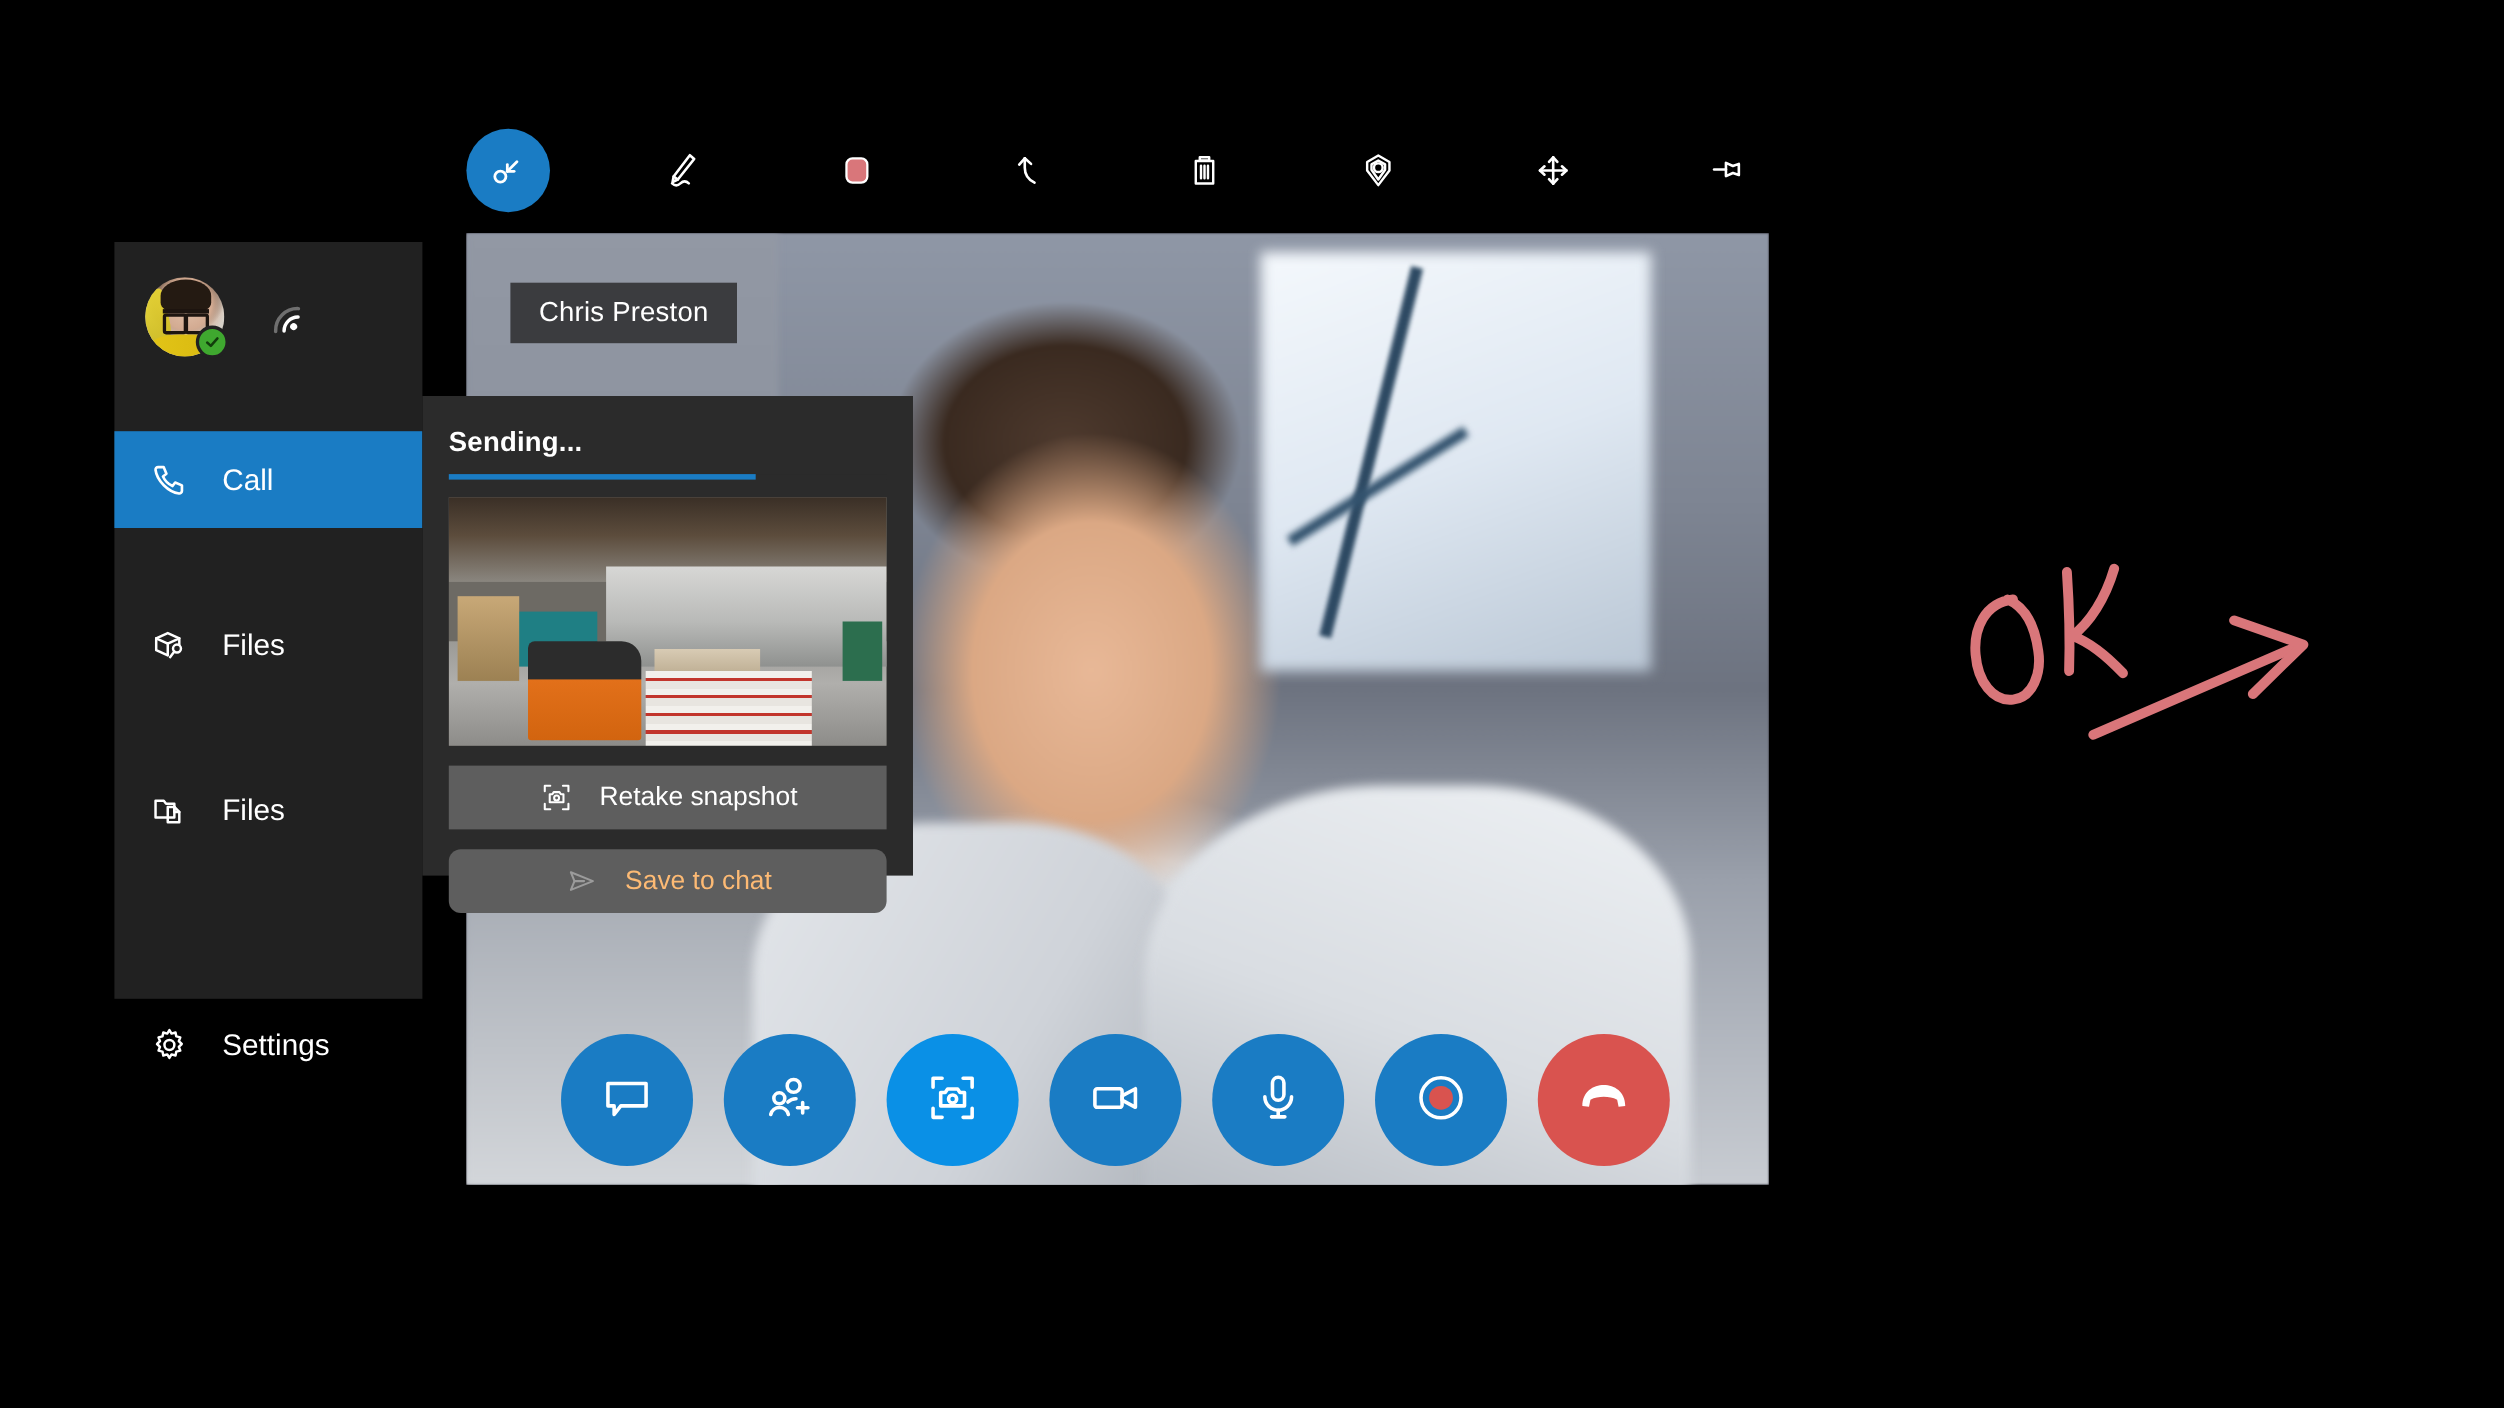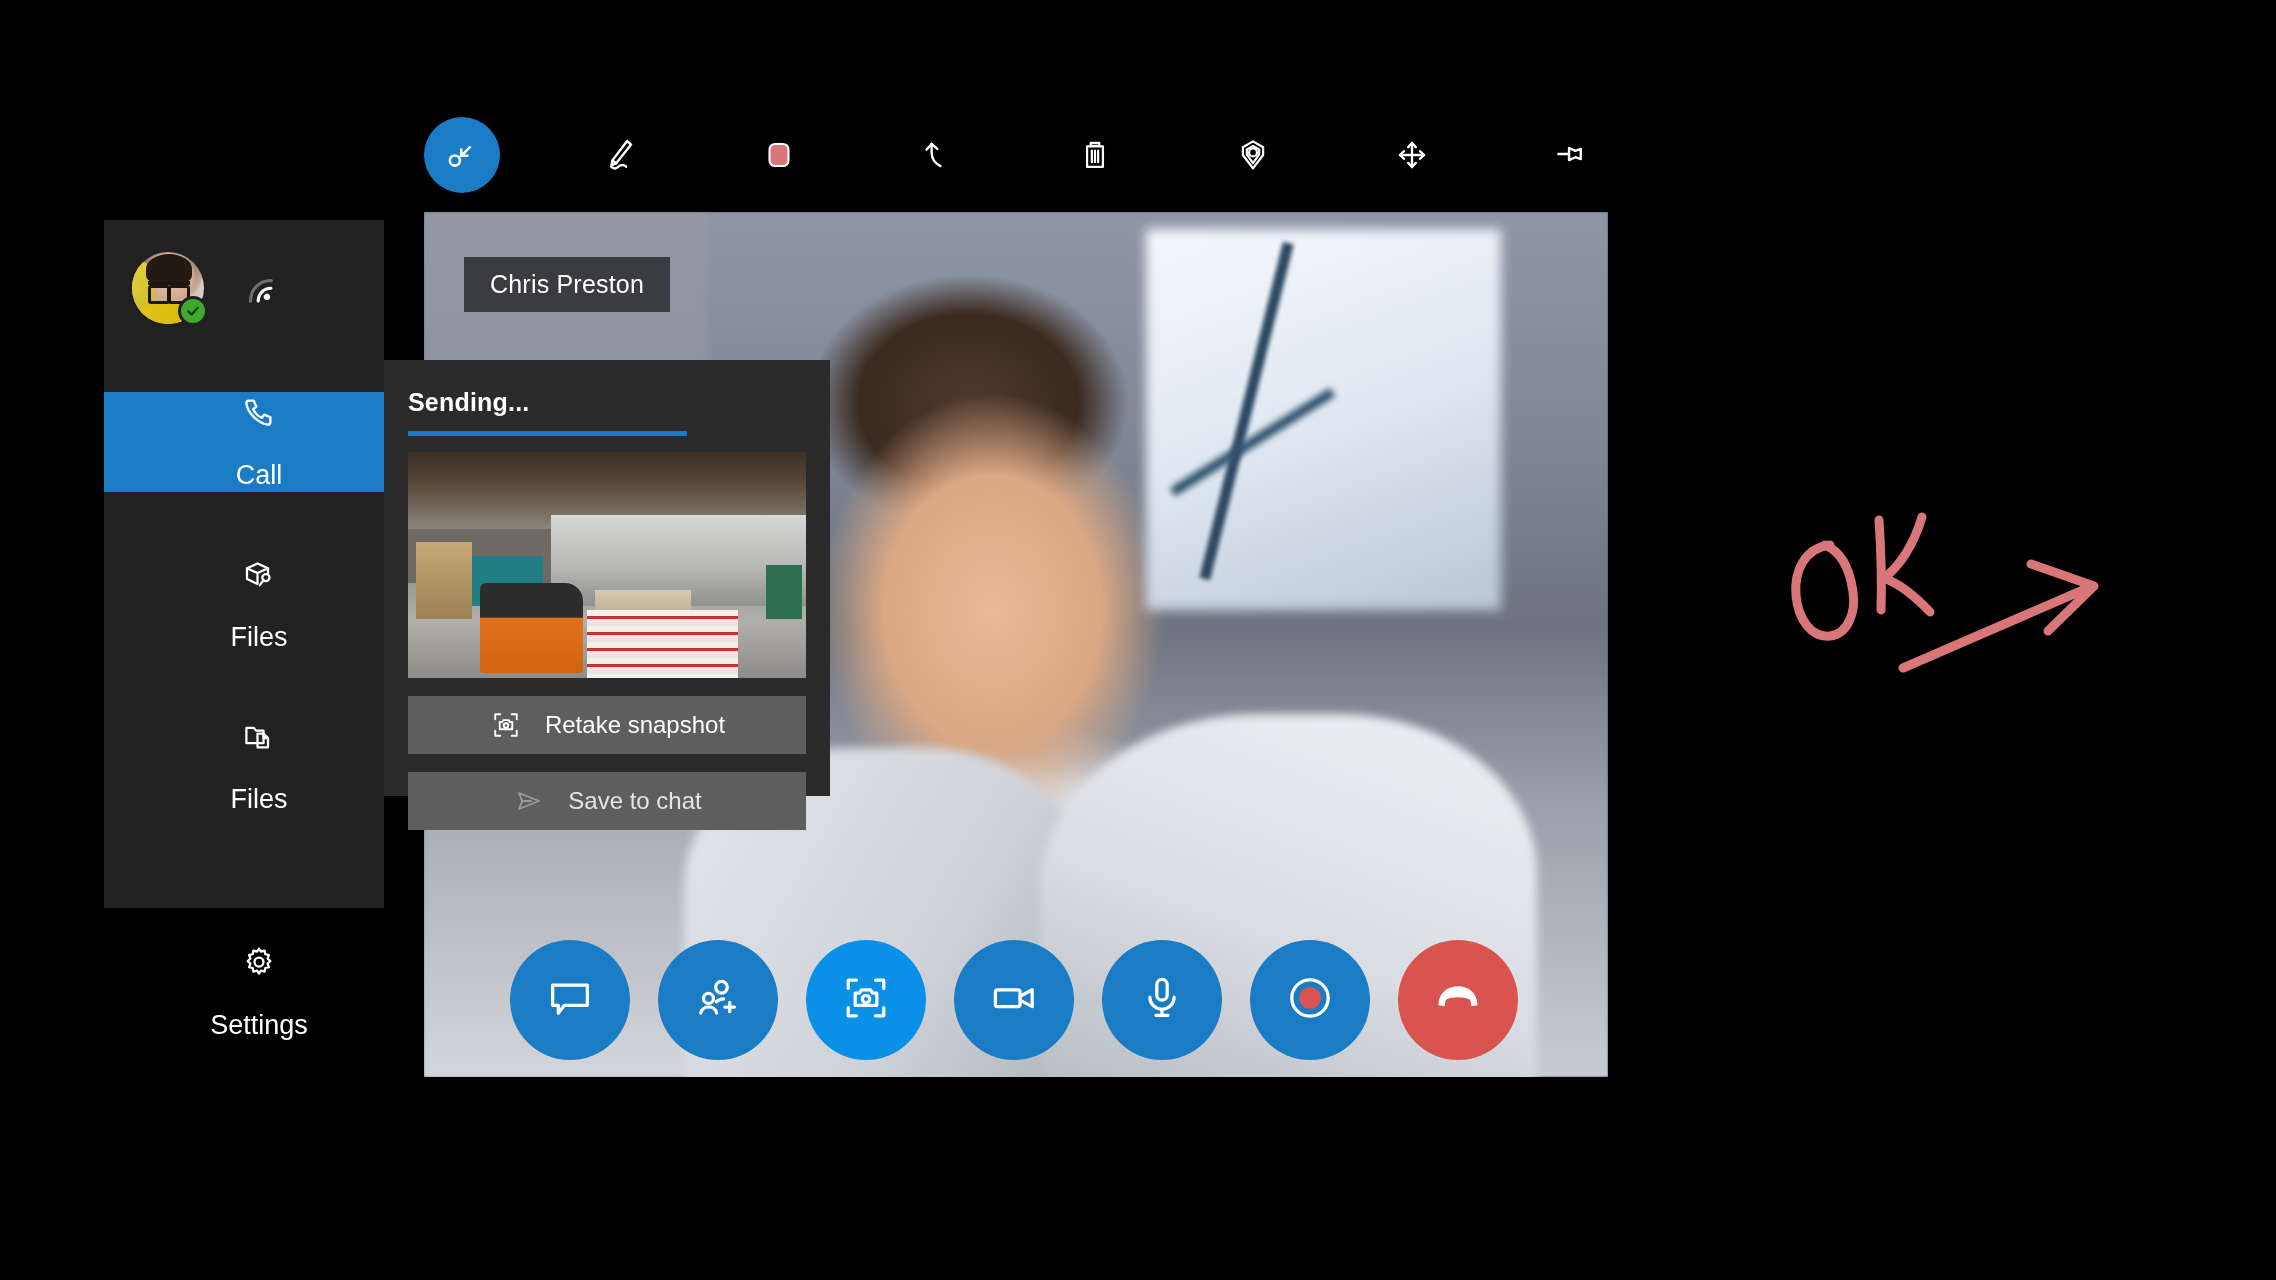--- a/index.html
+++ b/index.html
@@ -127,22 +127,22 @@
     position: absolute; right: -4px; bottom: -2px;
     width: 30px; height: 30px; border-radius: 50%;
     background: #3fa82f; border: 3px solid #212121;
     display: flex; align-items: center; justify-content: center;
   }
   .signal { width: 44px; height: 40px; display:flex; align-items:center; }
 
   .nav { position: absolute; left: 0; top: 172px; width: 100%; }
   .nav-item {
     display: flex; align-items: center; gap: 28px;
-    height: 100px; padding-left: 30px;
-    color: #fff; font-size: 27px; flex-direction: column;
+    height: 88px; padding-left: 30px;
+    color: #fff; font-size: 27px;
   }
   .nav-item.active { background: #1a7cc4; }
   .nav-icon { width: 40px; height: 40px; display:flex; align-items:center; justify-content:center; flex:0 0 auto; }
   .nav-spacer { height: 62px; }
 
   
   .snap-panel {
     position: absolute; left: 384px; top: 360px;
     width: 446px; height: 436px;
     background: #2b2b2b;
@@ -195,21 +195,21 @@
   .snap-thumb .green {
     position:absolute; right:1%; top:50%; width:9%; height:24%;
     background:#2c6e4e;
   }
   .snap-btn {
     margin: 18px 0 0 24px; width: 398px; height: 58px;
     background: #5e5e5e; color: #fff;
     display: flex; align-items: center; justify-content: center; gap: 22px;
     font-size: 24px;
   }
-  .snap-btn.disabled { color: #e5e5e5; }
+  .snap-btn.disabled { color: #fdba74; border-radius: 11px; }
   .snap-btn .bi { width: 34px; height: 34px; display:flex; align-items:center; justify-content:center; }
 
   
   .controls {
     position: absolute; left: 510px; top: 940px;
     width: 1010px; height: 120px;
     display: flex; align-items: center; gap: 28px;
   }
   .cbtn {
     width: 120px; height: 120px; border-radius: 50%;

